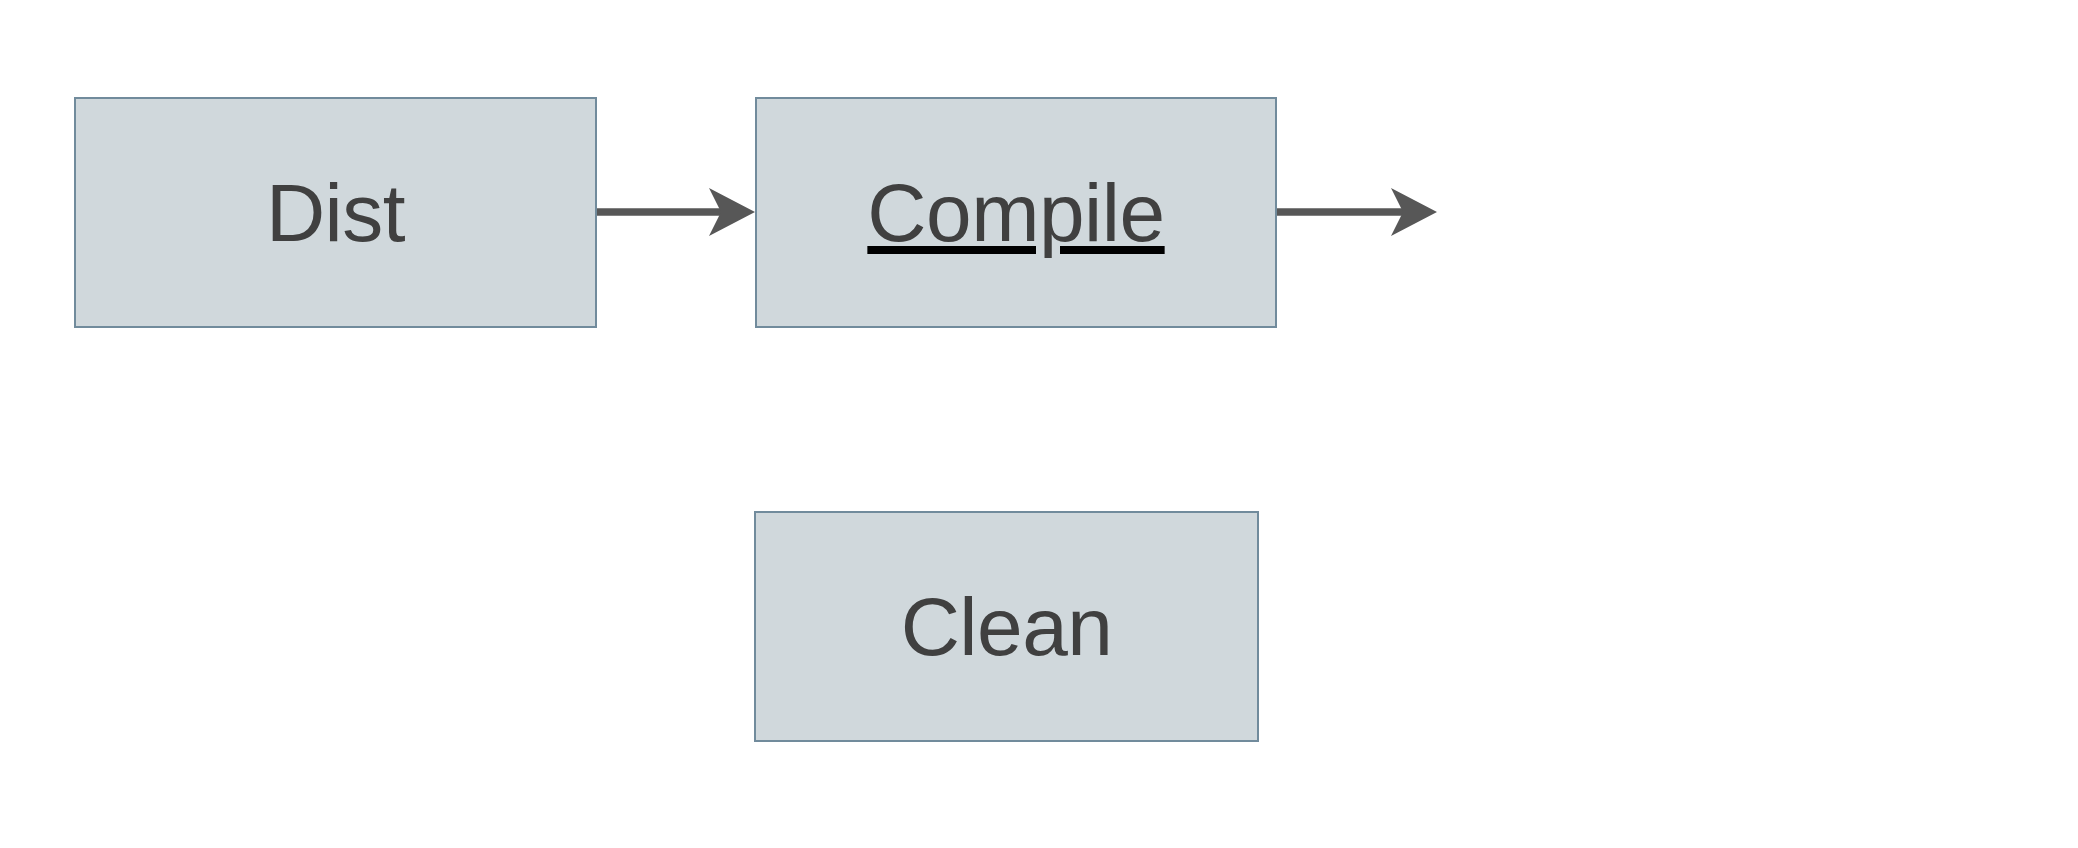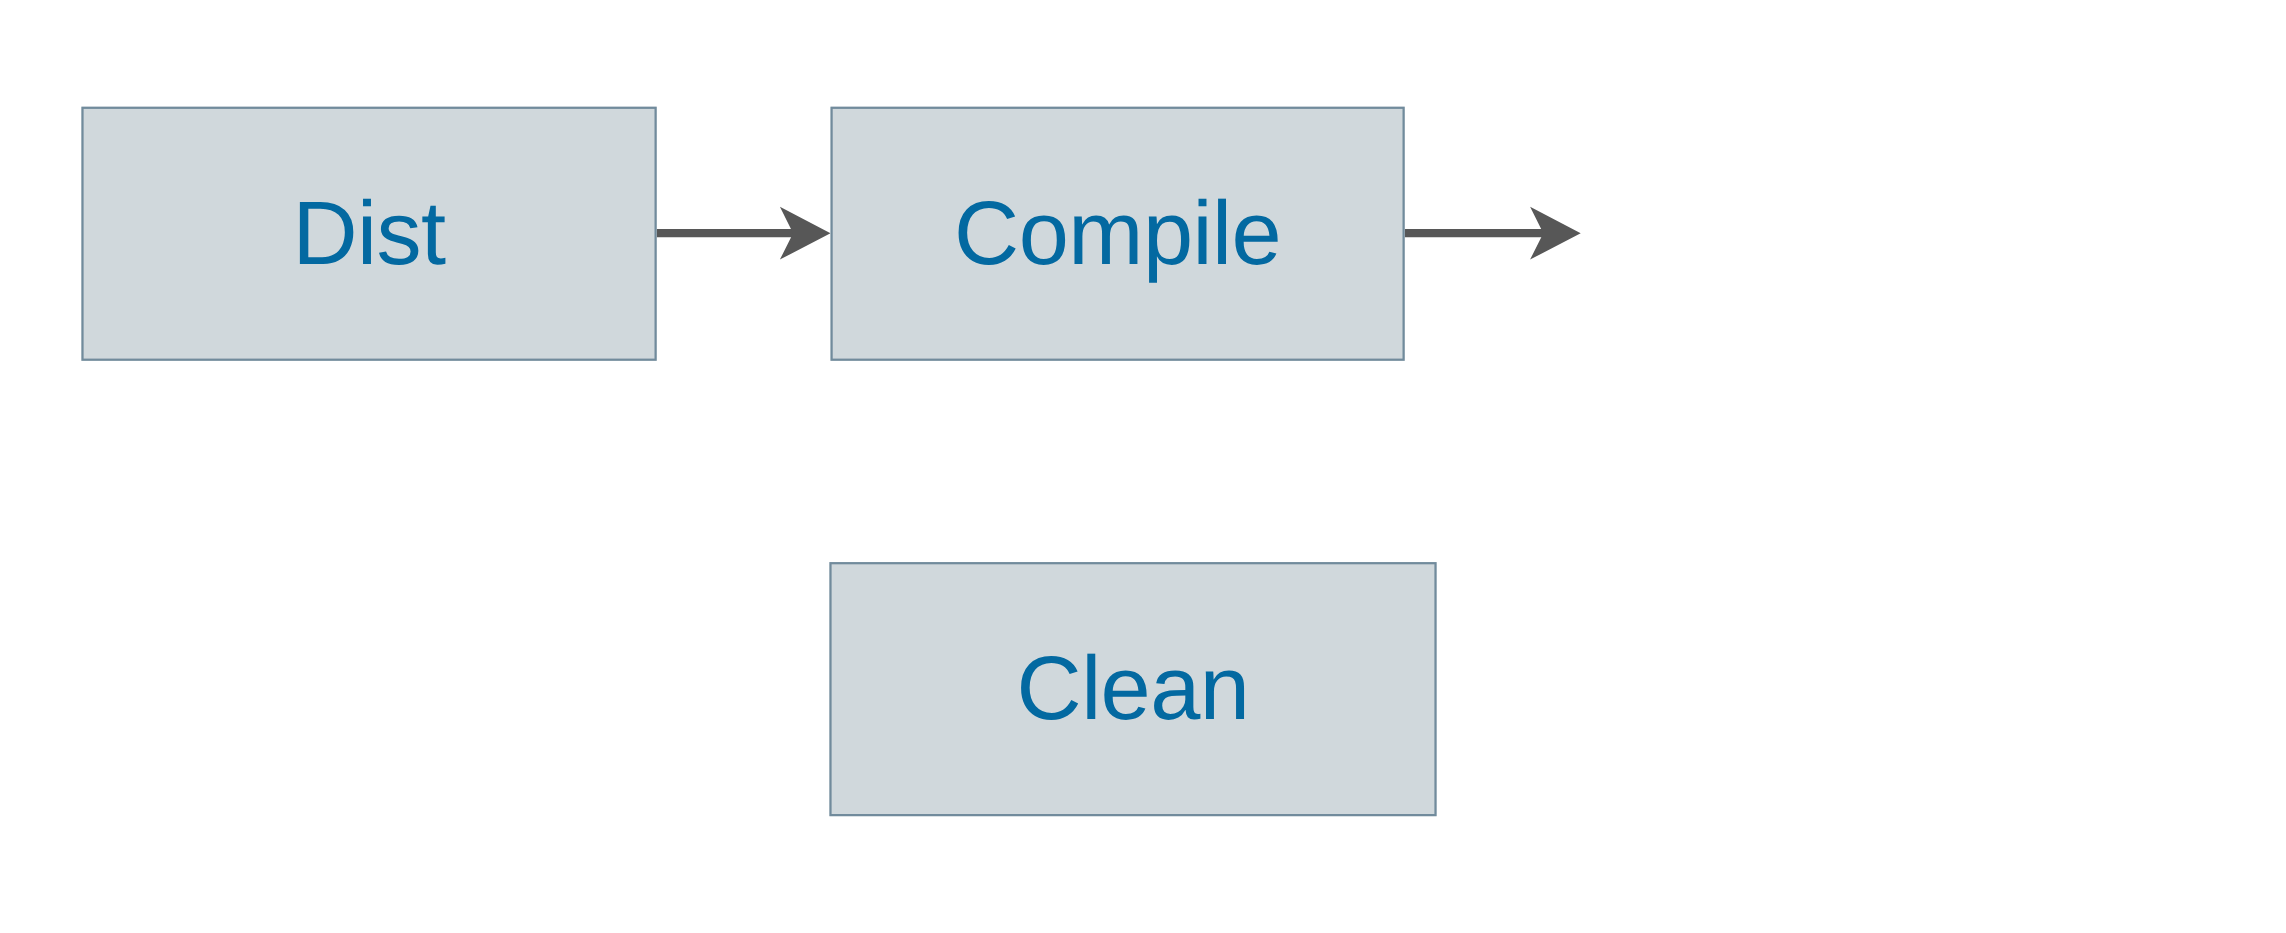--- a/index.html
+++ b/index.html
@@ -21,39 +21,39 @@
     background: #d0d8dc;
     border: 2.5px solid #718b9c;
     display: flex;
     align-items: center;
     justify-content: center;
   }
   .node-label {
     font-family: "Liberation Sans", sans-serif;
     font-size: 82px;
     font-weight: 400;
-    color: #0369a1;
+    color: #404040;
     line-height: 1;
     letter-spacing: -0.5px;
     white-space: nowrap;
     user-select: none;
   }
   .edge-layer {
     position: absolute;
     left: 0;
     top: 0;
     width: 2078px;
     height: 848px;
     pointer-events: none;
   }
   
   #node-dist    { left: 74px;   top: 97px;  width: 523px; height: 231px; }
-  #node-compile { left: 755px;  top: 97px;  width: 522px; height: 231px; }
+  #node-compile { left: 755px;  top: 97px;  width: 522px; height: 231px; text-decoration: underline; }
   #node-init    { left: 1437px; top: 97px;  width: 522px; height: 231px; }
-  #node-clean   { left: 754px;  top: 511px; width: 552px; height: 231px; }
+  #node-clean   { left: 754px;  top: 511px; width: 505px; height: 231px; }
 </style>
 </head>
 <body>
 
 <div id="canvas">
 
   <svg class="edge-layer" viewBox="0 0 2078 848" width="2078" height="848" xmlns="http://www.w3.org/2000/svg">
 
     <g>
       <line x1="597" y1="212" x2="722" y2="212" stroke="#575757" stroke-width="7.5"></line>

